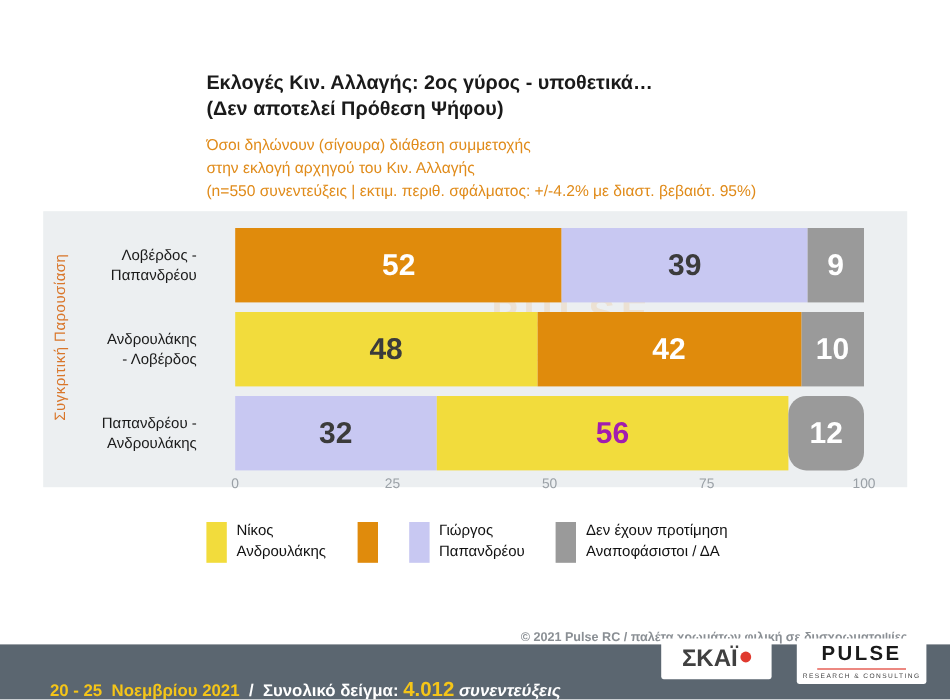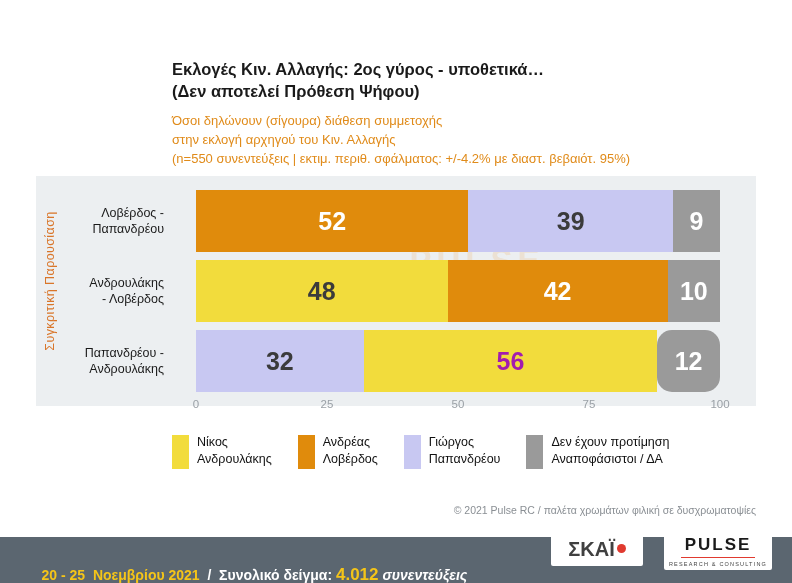--- a/index.html
+++ b/index.html
@@ -185,23 +185,24 @@
     font-size: 12.5px;
     color: #111;
     line-height: 1.35;
     white-space: pre-line;
   }
 
   
   .footnote {
     position: absolute;
     right: 36px;
-    top: 504px;
+    top: 525px;
     font-size: 10.5px;
     color: #8a8f94;
+    font-weight: bold;
   }
 
   
   .bottom-bar {
     position: absolute;
     left: 0;
     bottom: 0;
     width: 792px;
     height: 46px;
     background: #5b6670;
@@ -336,22 +337,20 @@
 </div>
 
 <div class="legend" id="legend">
     <div class="legend-item">
       <div class="legend-swatch" style="background: rgb(242, 220, 60);"></div>
       <div class="legend-text">Νίκος
 Ανδρουλάκης</div>
     </div>
     <div class="legend-item">
       <div class="legend-swatch" style="background: rgb(224, 139, 12);"></div>
-      <div class="legend-text">Ανδρέας
-Λοβέρδος</div>
     </div>
     <div class="legend-item">
       <div class="legend-swatch" style="background: rgb(200, 200, 242);"></div>
       <div class="legend-text">Γιώργος
 Παπανδρέου</div>
     </div>
     <div class="legend-item">
       <div class="legend-swatch" style="background: rgb(154, 154, 154);"></div>
       <div class="legend-text">Δεν έχουν προτίμηση
 Αναποφάσιστοι / ΔΑ</div>

